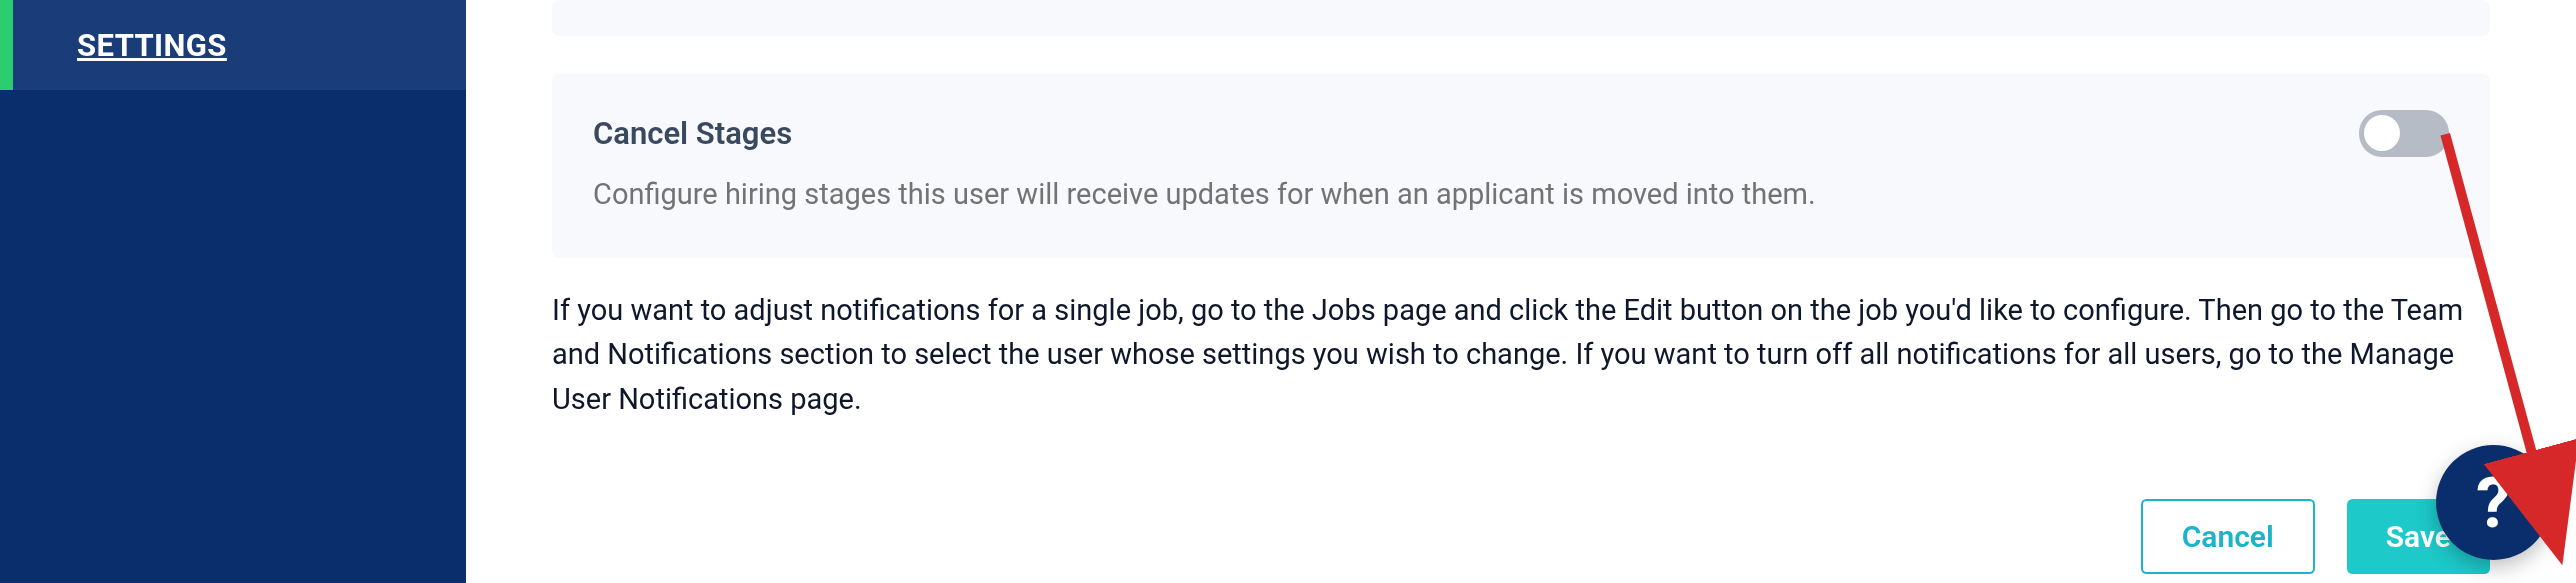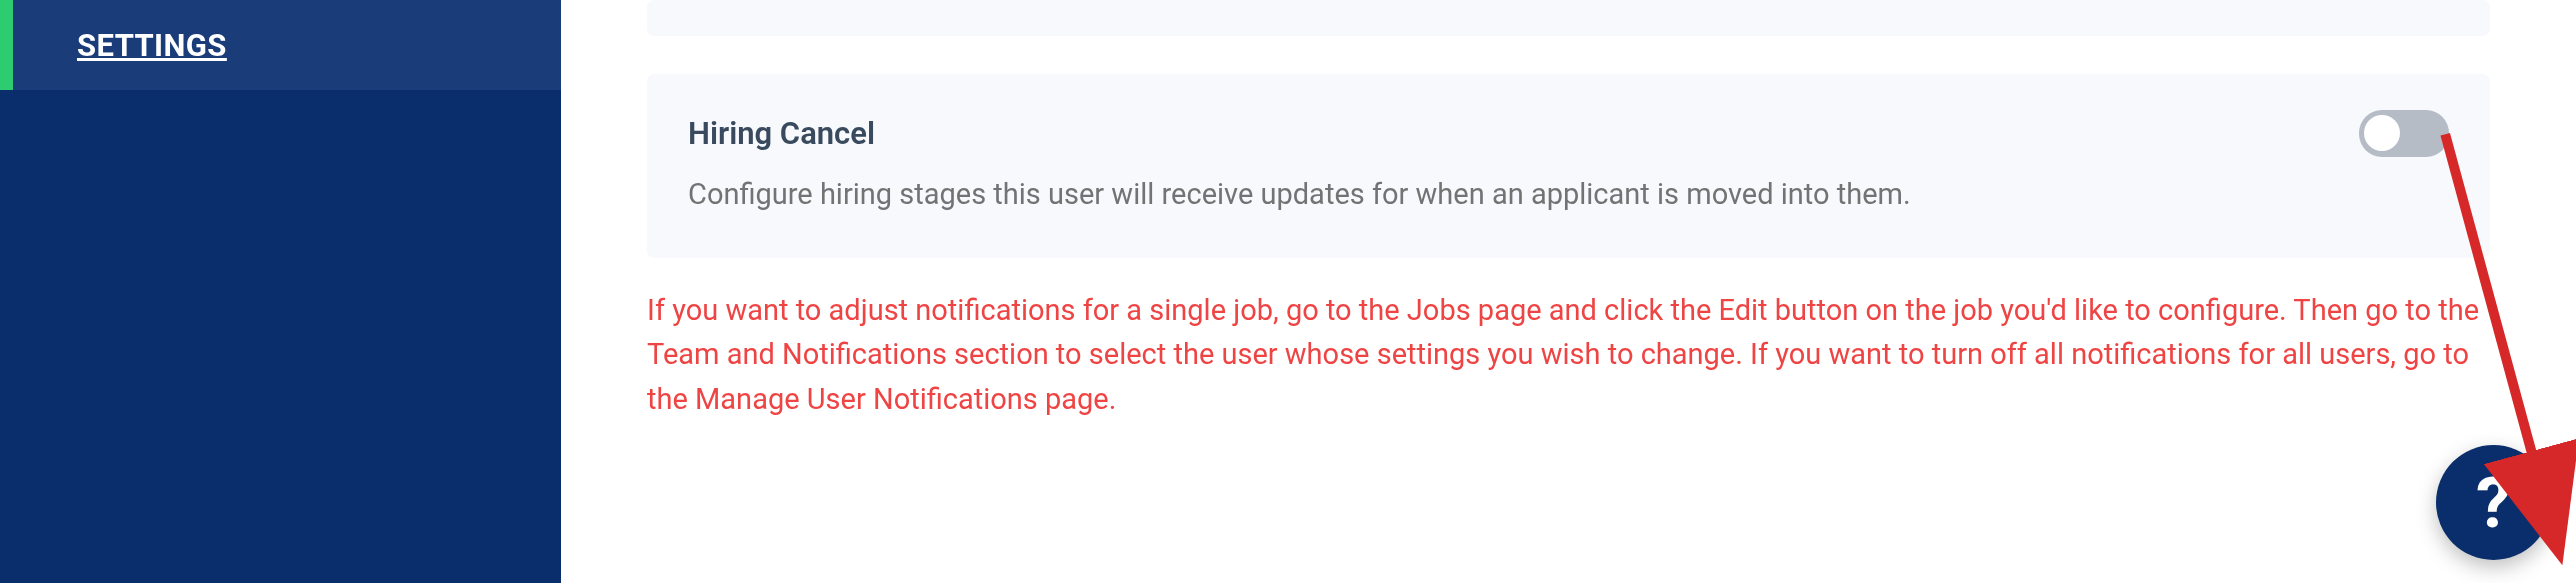--- a/index.html
+++ b/index.html
@@ -6,21 +6,21 @@
     body {
       font-family: -apple-system, BlinkMacSystemFont, "Segoe UI", Roboto, Helvetica, Arial, sans-serif;
       background: #ffffff;
       width: 2576px;
       height: 583px;
       display: flex;
       overflow: hidden;
       position: relative;
     }
     .sidebar {
-      width: 561px;
+      width: 466px;
       height: 100%;
       background: #0a2e6b;
       flex-shrink: 0;
     }
     .sidebar-item {
       display: flex;
       align-items: center;
       background: #1a3d7a;
       height: 90px;
       position: relative;
@@ -87,21 +87,21 @@
       position: absolute;
       left: 5.4px;
       top: 5.4px;
       width: 36px;
       height: 36px;
       background: #ffffff;
       border-radius: 50%;
     }
     .help-text {
       font-size: 29px;
-      color: #ef4444;
+      color: #0f172a;
       line-height: 1.55;
       margin-top: 30px;
     }
     .actions {
       display: flex;
       justify-content: flex-end;
       gap: 32px;
       margin-top: 77px;
     }
     .btn {
@@ -156,30 +156,34 @@
     <div class="sidebar-item-accent"></div>
     <span class="sidebar-item-label">SETTINGS</span>
   </div>
 </div>
 
 <div class="main">
   <div class="filler-card"></div>
 
   <div class="card">
     <div class="card-header">
-      <div class="card-title">Hiring Cancel</div>
+      <div class="card-title">Cancel Stages</div>
       <div class="toggle">
         <div class="toggle-knob"></div>
       </div>
     </div>
     <div class="card-desc">Configure hiring stages this user will receive updates for when an applicant is moved into them.</div>
   </div>
 
   <div class="help-text">If you want to adjust notifications for a single job, go to the Jobs page and click the Edit button on the job you'd like to configure. Then go to the Team and Notifications section to select the user whose settings you wish to change. If you want to turn off all notifications for all users, go to the Manage User Notifications page.</div>
 
+  <div class="actions">
+    <button class="btn btn-cancel">Cancel</button>
+    <button class="btn btn-save">Save</button>
+  </div>
 </div>
 
 <div class="help-fab">
   <span>?</span>
 </div>
 
 <svg class="arrow-overlay" viewBox="0 0 2876 651" preserveAspectRatio="none">
   <defs>
     <marker id="arrowhead" markerWidth="12" markerHeight="10" refX="10" refY="5" orient="auto">
       <polygon points="0 0, 12 5, 0 10" fill="#d62828"></polygon>

